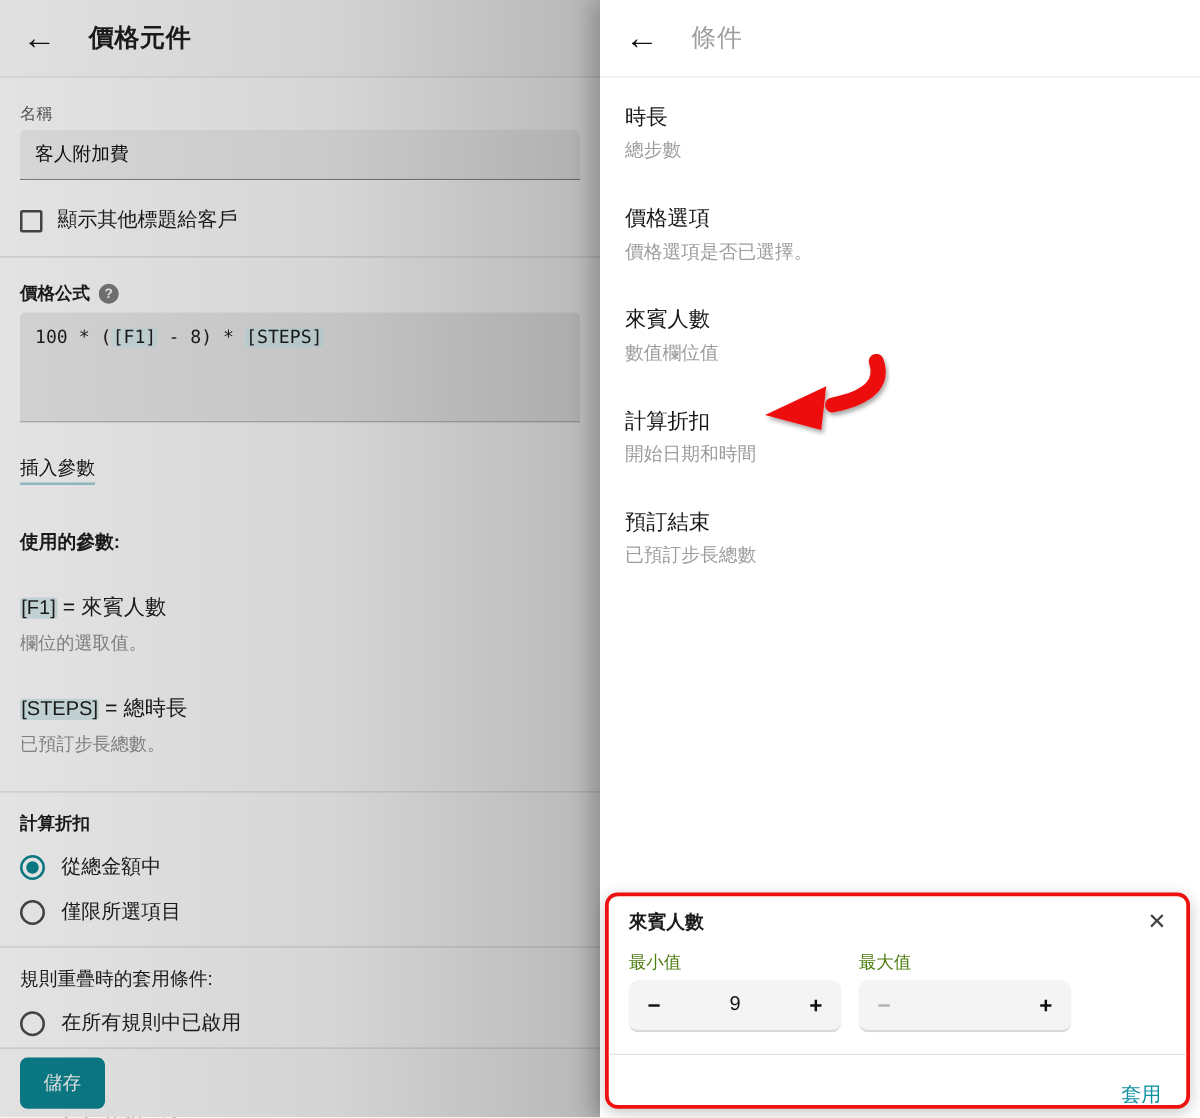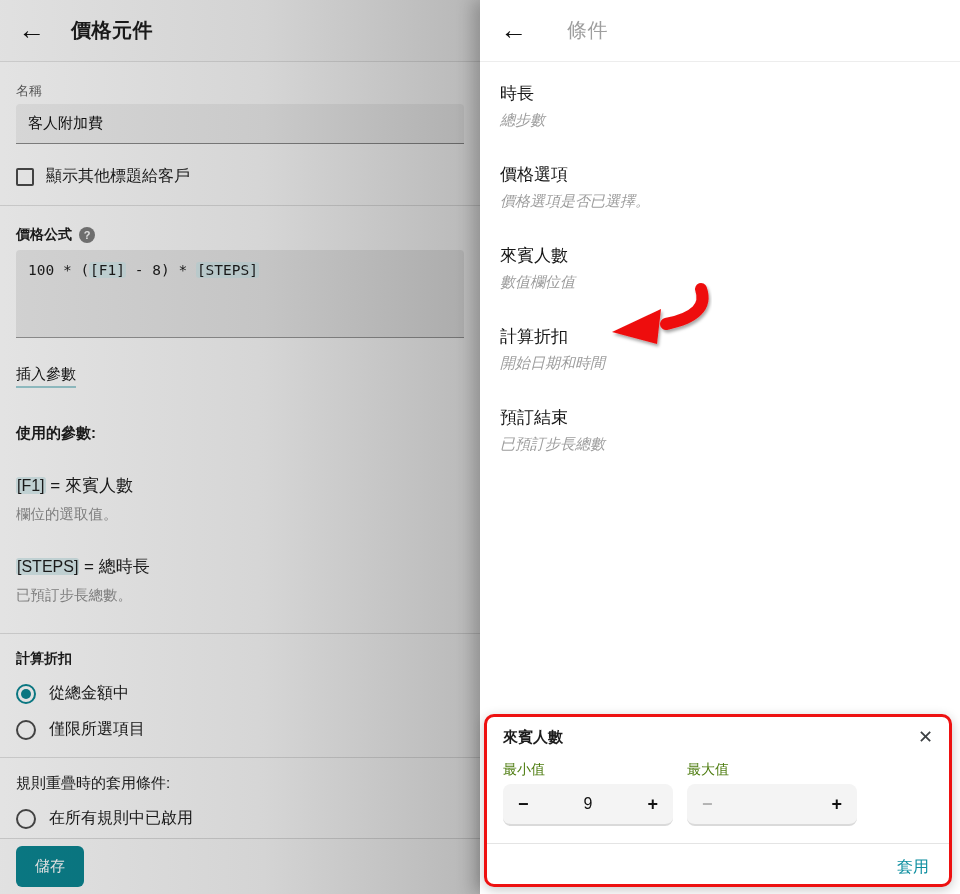--- a/index.html
+++ b/index.html
@@ -45,25 +45,25 @@
     border-top:1px solid #dcdcdc; display:flex; align-items:center; padding:0 16px; }
   .save-btn { background:#0a8591; color:#fff; font-size:15px; border:none; border-radius:6px;
     padding:11px 19px; cursor:pointer; font-family:inherit; }
   .lp-overlay { position:absolute; inset:0; pointer-events:none;
     background:linear-gradient(to right, rgba(10,10,10,0.115) 0%, rgba(10,10,10,0.17) 55%, rgba(10,10,10,0.285) 100%); }
 
   
   .drawer { position:absolute; left:480px; top:0; width:480px; height:894px; background:#fff;
     box-shadow:-7px 0 16px rgba(0,0,0,0.22); }
   .dr-header { height:62px; display:flex; align-items:center; padding:0 20px; border-bottom:1px solid #ededed; }
-  .dr-title { font-size:20px; color:#9e9e9e; margin-left:40px; letter-spacing:.5px; }
+  .dr-title { font-size:20px; color:#9e9e9e; margin-left:26px; letter-spacing:.5px; }
   .dr-list { padding:20px 20px 0 20px; }
   .dr-item { margin-bottom:33px; cursor:pointer; }
   .dr-item-title { font-size:17px; font-weight:400; color:#171717; }
-  .dr-item-sub { font-size:15px; color:#9d9d9d; margin-top:6px;font-style:italic; }
+  .dr-item-sub { font-size:15px; color:#9d9d9d; margin-top:6px; }
 
   
   .anno-arrow { position:absolute; left:130px; top:283px; width:102px; height:66px; pointer-events:none; }
 
   
   .dialog { position:absolute; left:4px; top:714px; width:468px; height:173px; background:#fff;
     border:3px solid #ee1111; border-radius:10px; box-shadow:0 3px 12px rgba(0,0,0,0.22);
     padding:11px 16px 0 16px; }
   .dlg-title-row { display:flex; align-items:flex-start; }
   .dlg-title { font-size:15px; font-weight:700; }
@@ -71,21 +71,21 @@
   .dlg-fields { display:flex; gap:14px; margin-top:14px; }
   .dlg-field { width:170px; }
   .dlg-field-label { font-size:14px; color:#4d7c0f; }
   .stepper { margin-top:5px; height:42px; background:#f4f4f4; border-radius:8px;
     border-bottom:2px solid #dadada; display:flex; align-items:center; padding:0 15px; }
   .step-btn { font-size:18px; font-weight:700; color:#111; cursor:pointer; line-height:1; }
   .step-btn.disabled { color:#b3b3b3; }
   .step-val { flex:1; text-align:center; font-size:16px; color:#111; }
   .dlg-divider { height:1px; background:#e4e4e4; margin:17px -16px 0 -16px; }
   .dlg-footer { display:flex; justify-content:flex-end; padding:13px 4px 0 0; }
-  .apply-btn { font-size:16px; color:#0e8fa0; cursor:pointer; }
+  .apply-btn { font-size:16px; color:#0e8fa0; cursor:pointer;margin-top:9px; }
 </style>
 </head>
 <body>
 
 <div class="stage">
 
   <div class="left-panel">
     <div class="lp-header">
       <span class="back-arrow">←</span>
       <span class="lp-title">價格元件</span>

